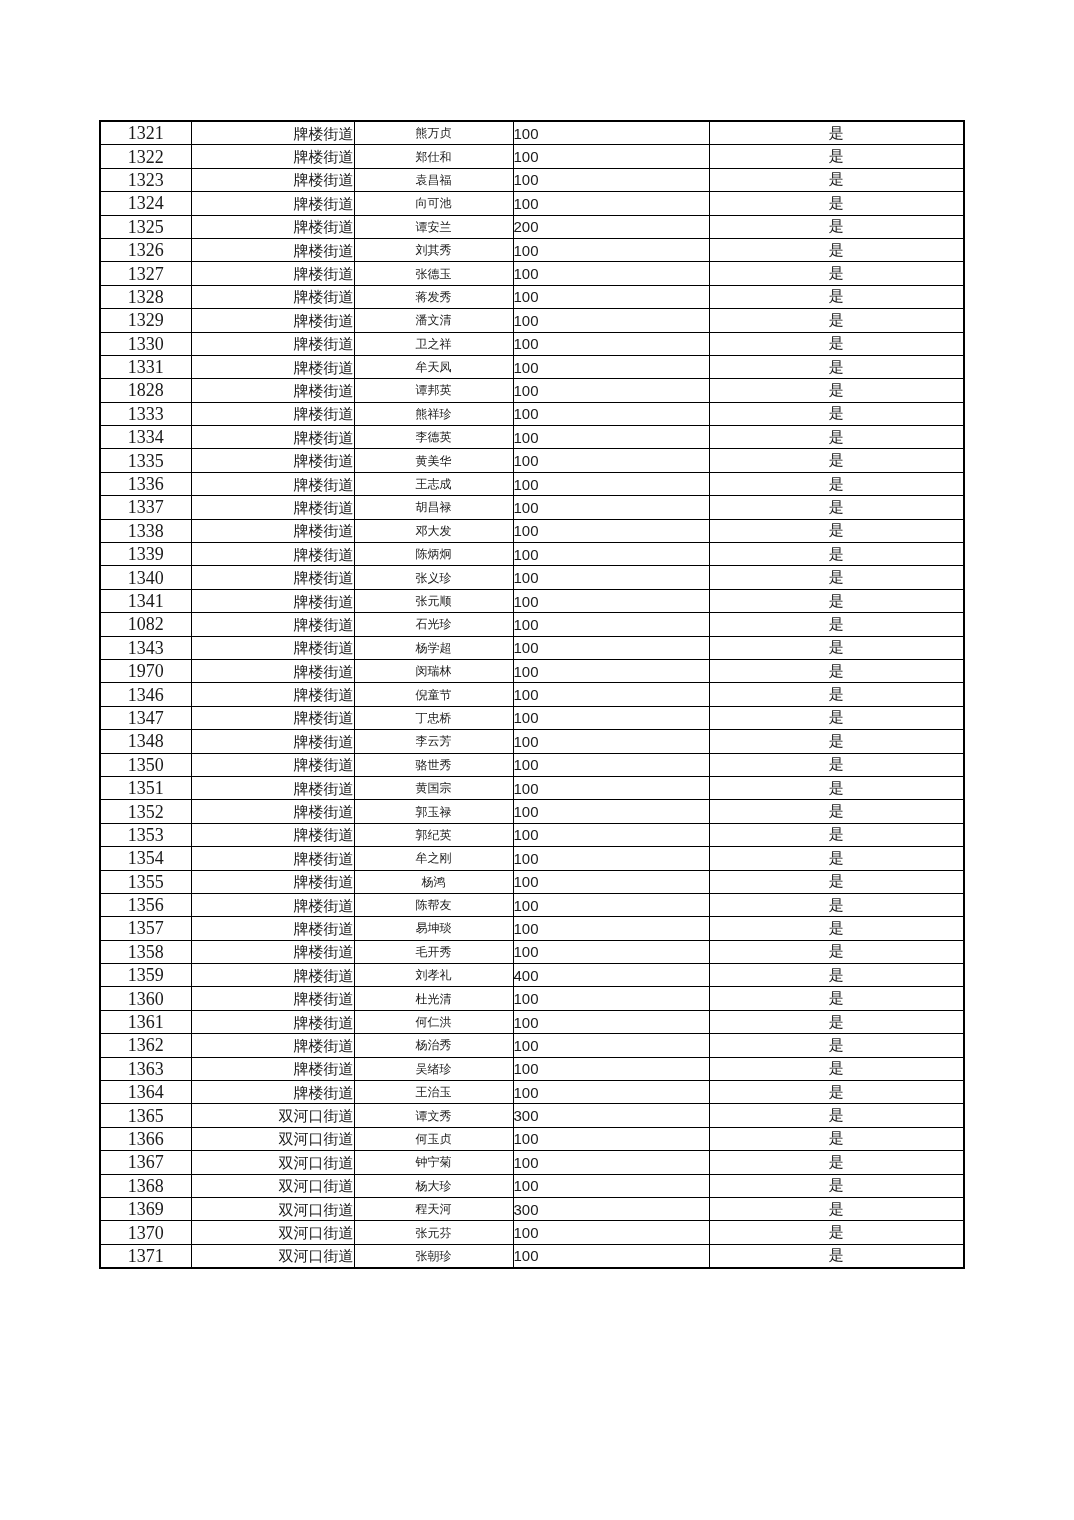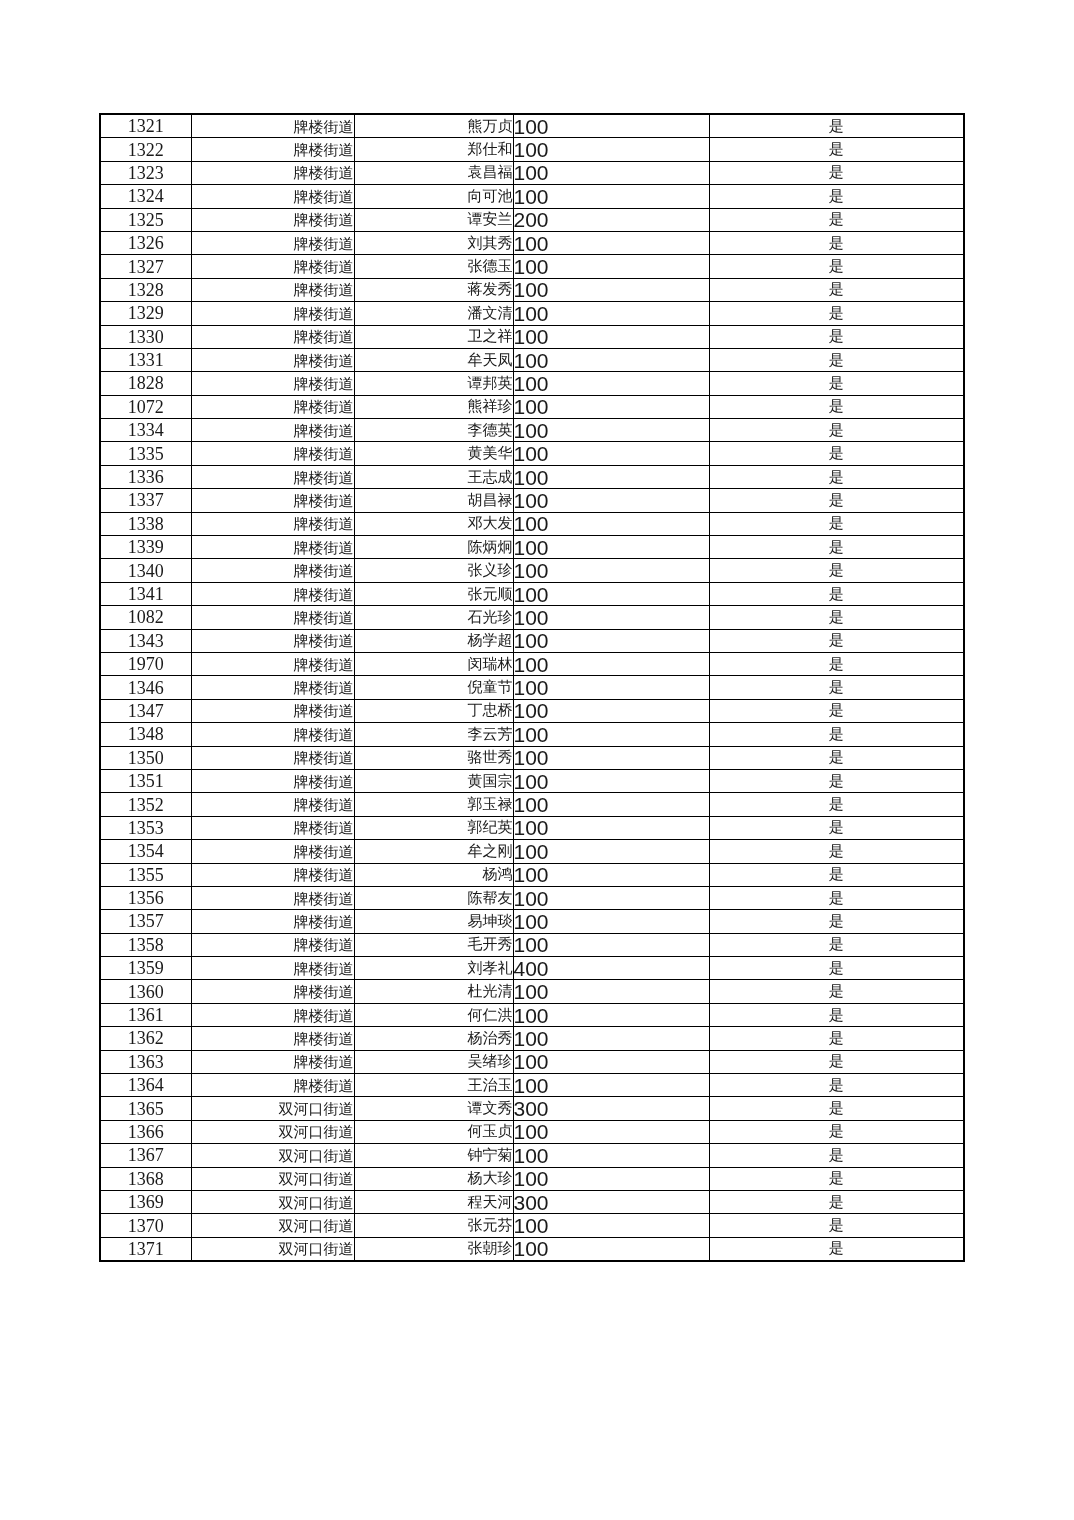--- a/index.html
+++ b/index.html
@@ -10,21 +10,21 @@
   .page {
     position: relative;
     width: 1074px;
     height: 1520px;
     background: #ffffff;
     overflow: hidden;
   }
   table.sheet {
     position: absolute;
     left: 99px;
-    top: 113px;
+    top: 120px;
     width: 864px;
     border-collapse: collapse;
     table-layout: fixed;
     border: 2px solid #000000;
   }
   table.sheet td {
     border: 1px solid #000000;
     height: 22.4px;
     padding: 0;
     overflow: hidden;
@@ -38,30 +38,30 @@
     font-family: "Liberation Serif", serif;
     font-size: 18px;
   }
   td.col-street {
     text-align: right;
     padding-left: 5px;
     font-family: Liberation Sans, sans-serif;
     font-size: 15px;
   }
   td.col-name {
-    text-align: right;
+    text-align: center;
     padding-left: 5px;
     font-family: "Liberation Serif", serif;
-    font-size: 15px;
+    font-size: 12px;
   }
   td.col-amount {
     text-align: left;
     padding-left: 3px;
     font-family: "Liberation Sans", sans-serif;
-    font-size: 21px;
+    font-size: 15px;
   }
   td.col-confirmed {
     text-align: center;
     font-family: "Liberation Serif", serif;
     font-size: 15px;
   }
 </style>
 </head>
 <body>
 
@@ -153,21 +153,21 @@
     <td class="col-confirmed">是</td>
   </tr>
         <tr>
     <td class="col-index">1828</td>
     <td class="col-street">牌楼街道</td>
     <td class="col-name">谭邦英</td>
     <td class="col-amount">100</td>
     <td class="col-confirmed">是</td>
   </tr>
         <tr>
-    <td class="col-index">1072</td>
+    <td class="col-index">1333</td>
     <td class="col-street">牌楼街道</td>
     <td class="col-name">熊祥珍</td>
     <td class="col-amount">100</td>
     <td class="col-confirmed">是</td>
   </tr>
         <tr>
     <td class="col-index">1334</td>
     <td class="col-street">牌楼街道</td>
     <td class="col-name">李德英</td>
     <td class="col-amount">100</td>

